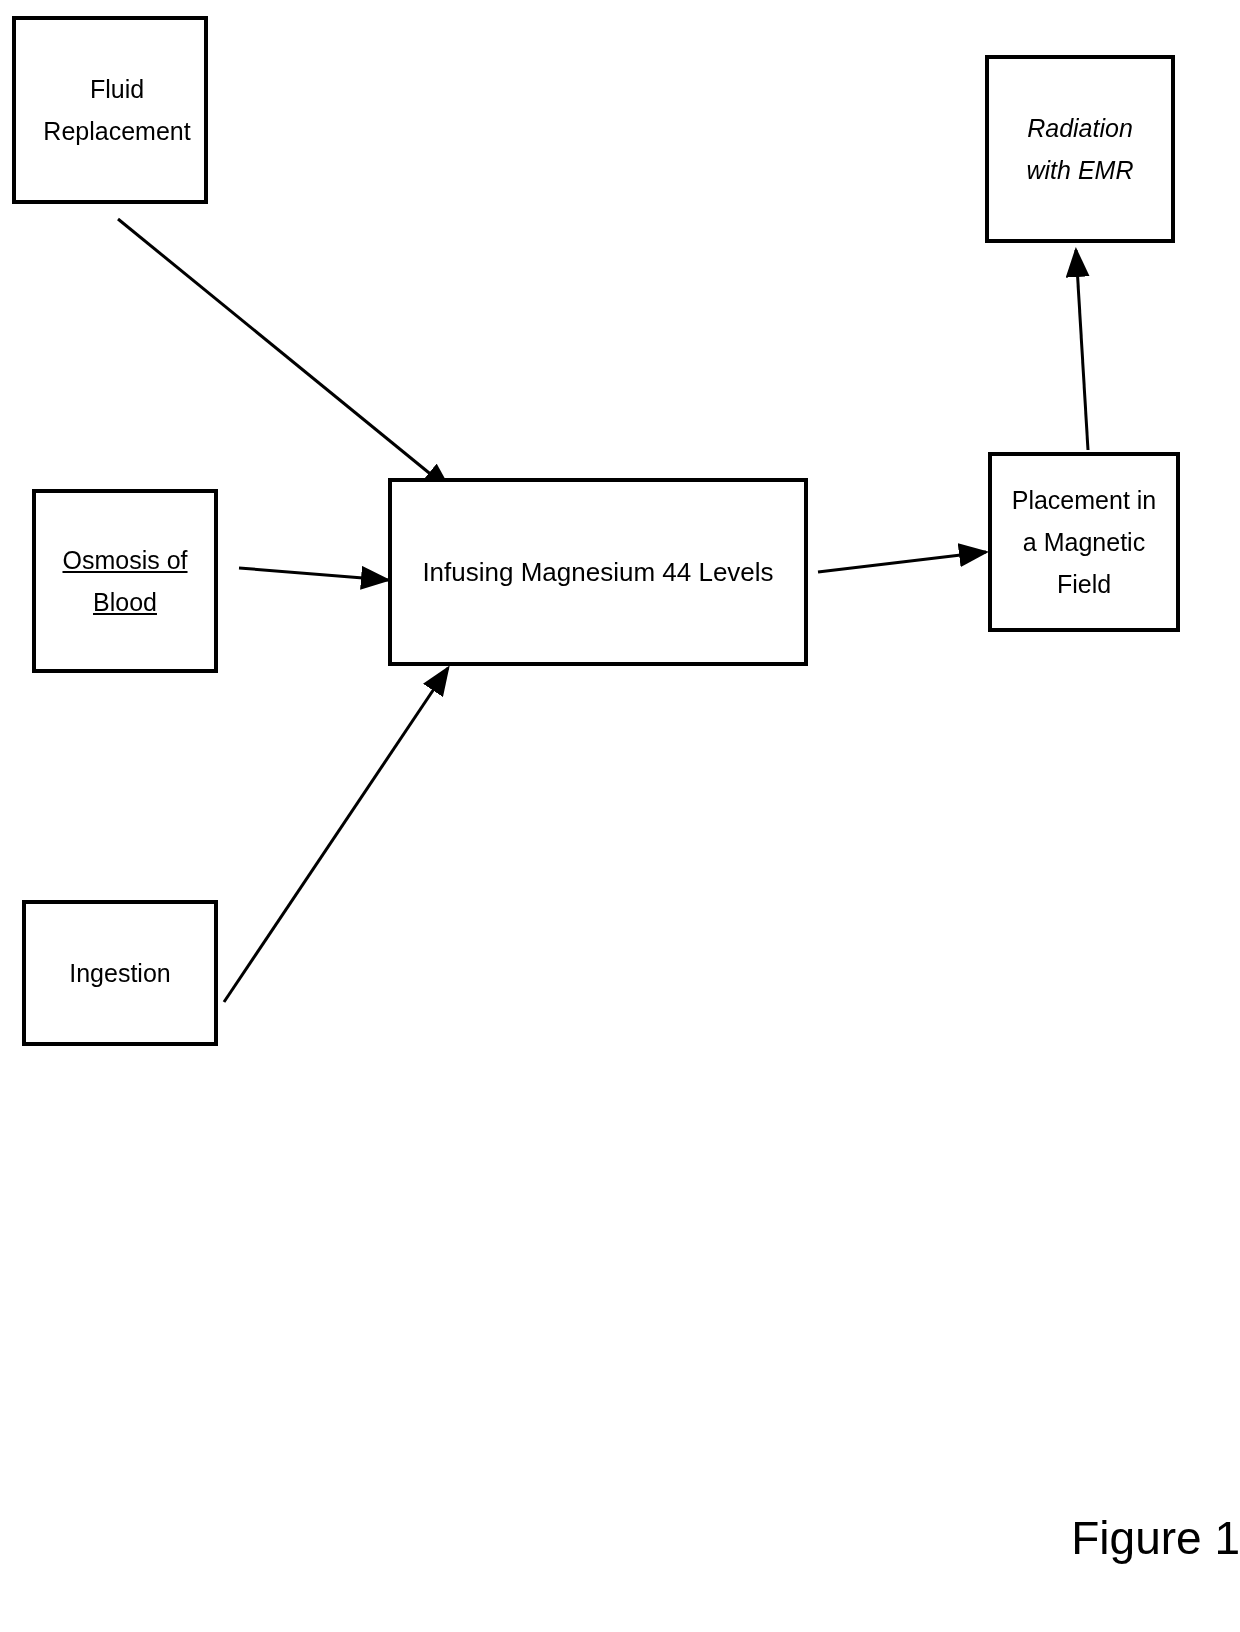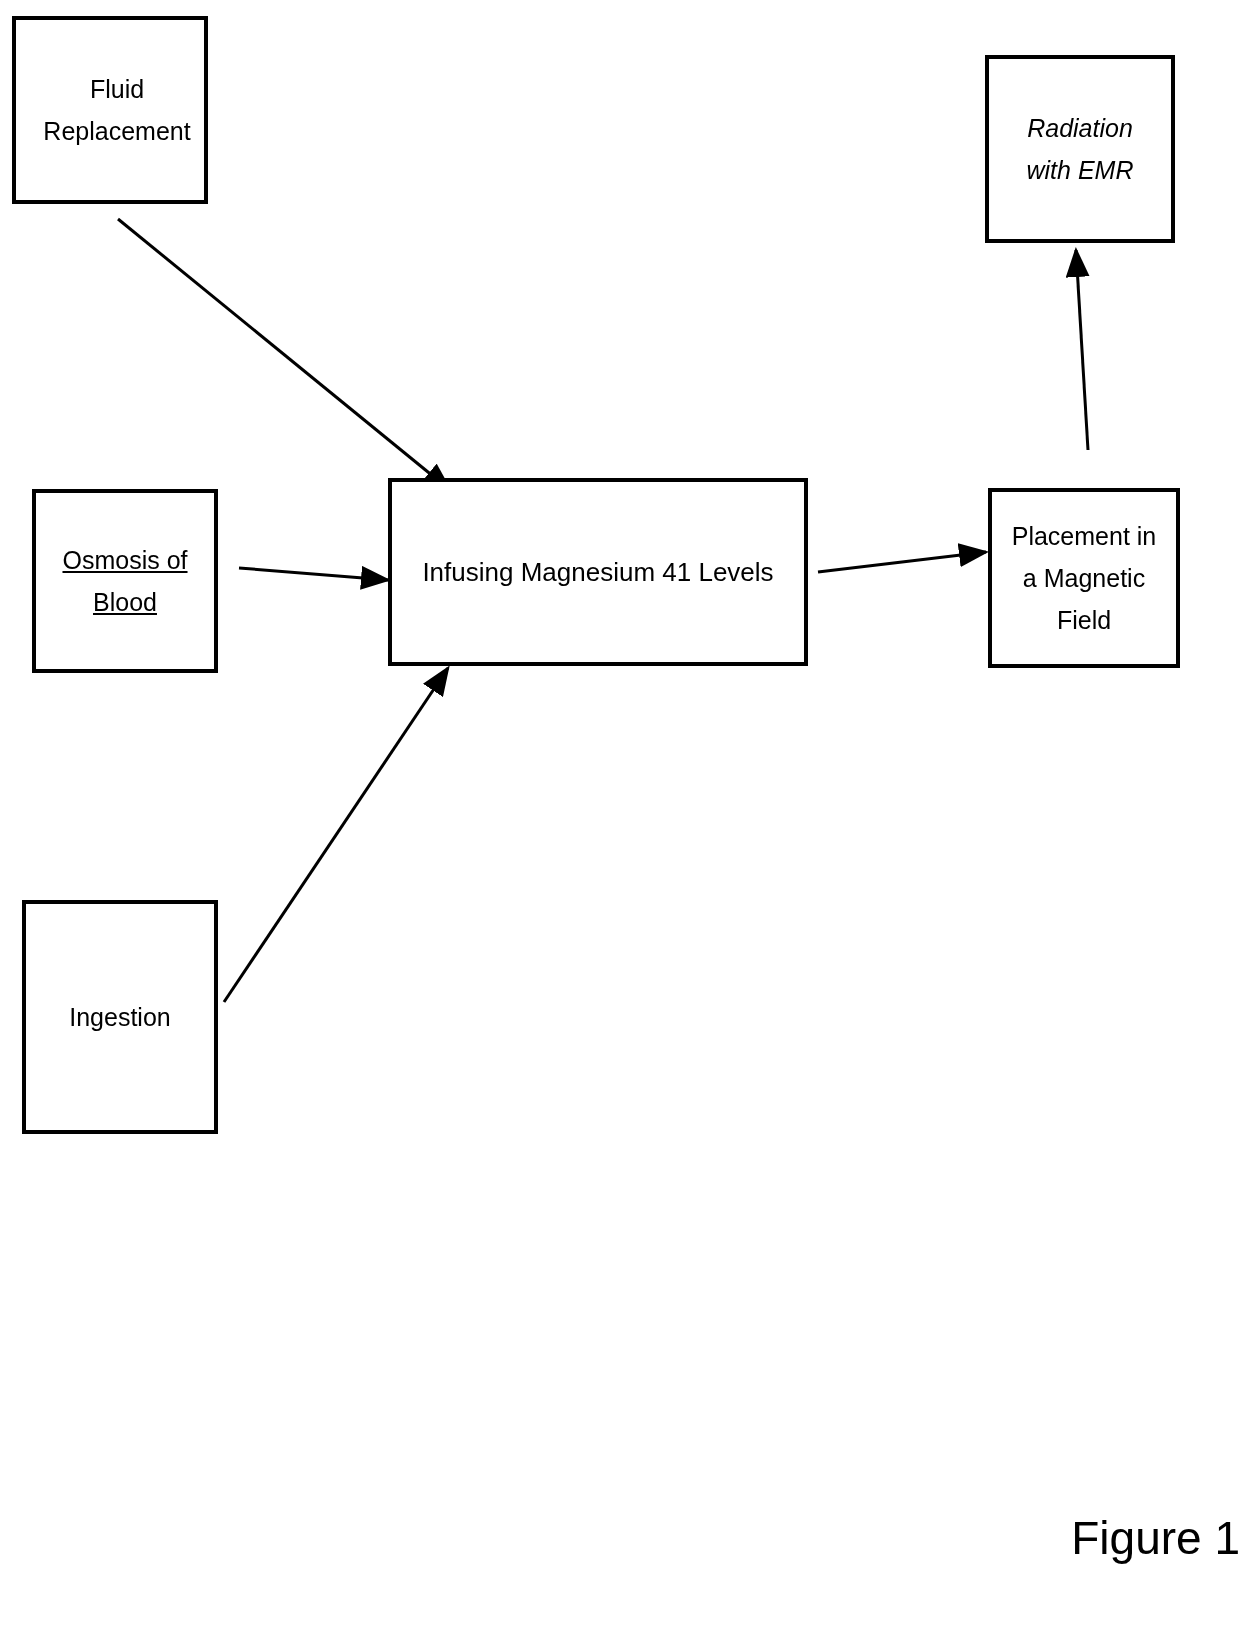--- a/index.html
+++ b/index.html
@@ -80,29 +80,29 @@
   <div class="node" style="left: 12px; top: 16px; width: 196px; height: 188px; padding-left: 14px;">
     <span class="label">Fluid
 Replacement</span>
   </div>
 
   <div class="node" style="left: 32px; top: 489px; width: 186px; height: 184px; text-decoration: underline;">
     <span class="label">Osmosis of
 Blood</span>
   </div>
 
-  <div class="node" style="left: 22px; top: 900px; width: 196px; height: 234px;">
+  <div class="node" style="left: 22px; top: 900px; width: 196px; height: 146px;">
     <span class="label">Ingestion</span>
   </div>
 
   <div class="node wide" style="left: 388px; top: 478px; width: 420px; height: 188px;">
-    <span class="label">Infusing Magnesium 41 Levels</span>
+    <span class="label">Infusing Magnesium 44 Levels</span>
   </div>
 
-  <div class="node" style="left: 988px; top: 452px; width: 192px; height: 180px; margin-top: 36px;">
+  <div class="node" style="left: 988px; top: 452px; width: 192px; height: 180px;">
     <span class="label">Placement in
 a Magnetic
 Field</span>
   </div>
 
   <div class="node" style="left: 985px; top: 55px; width: 190px; height: 188px; font-style: italic;">
     <span class="label">Radiation
 with EMR</span>
   </div>
 

